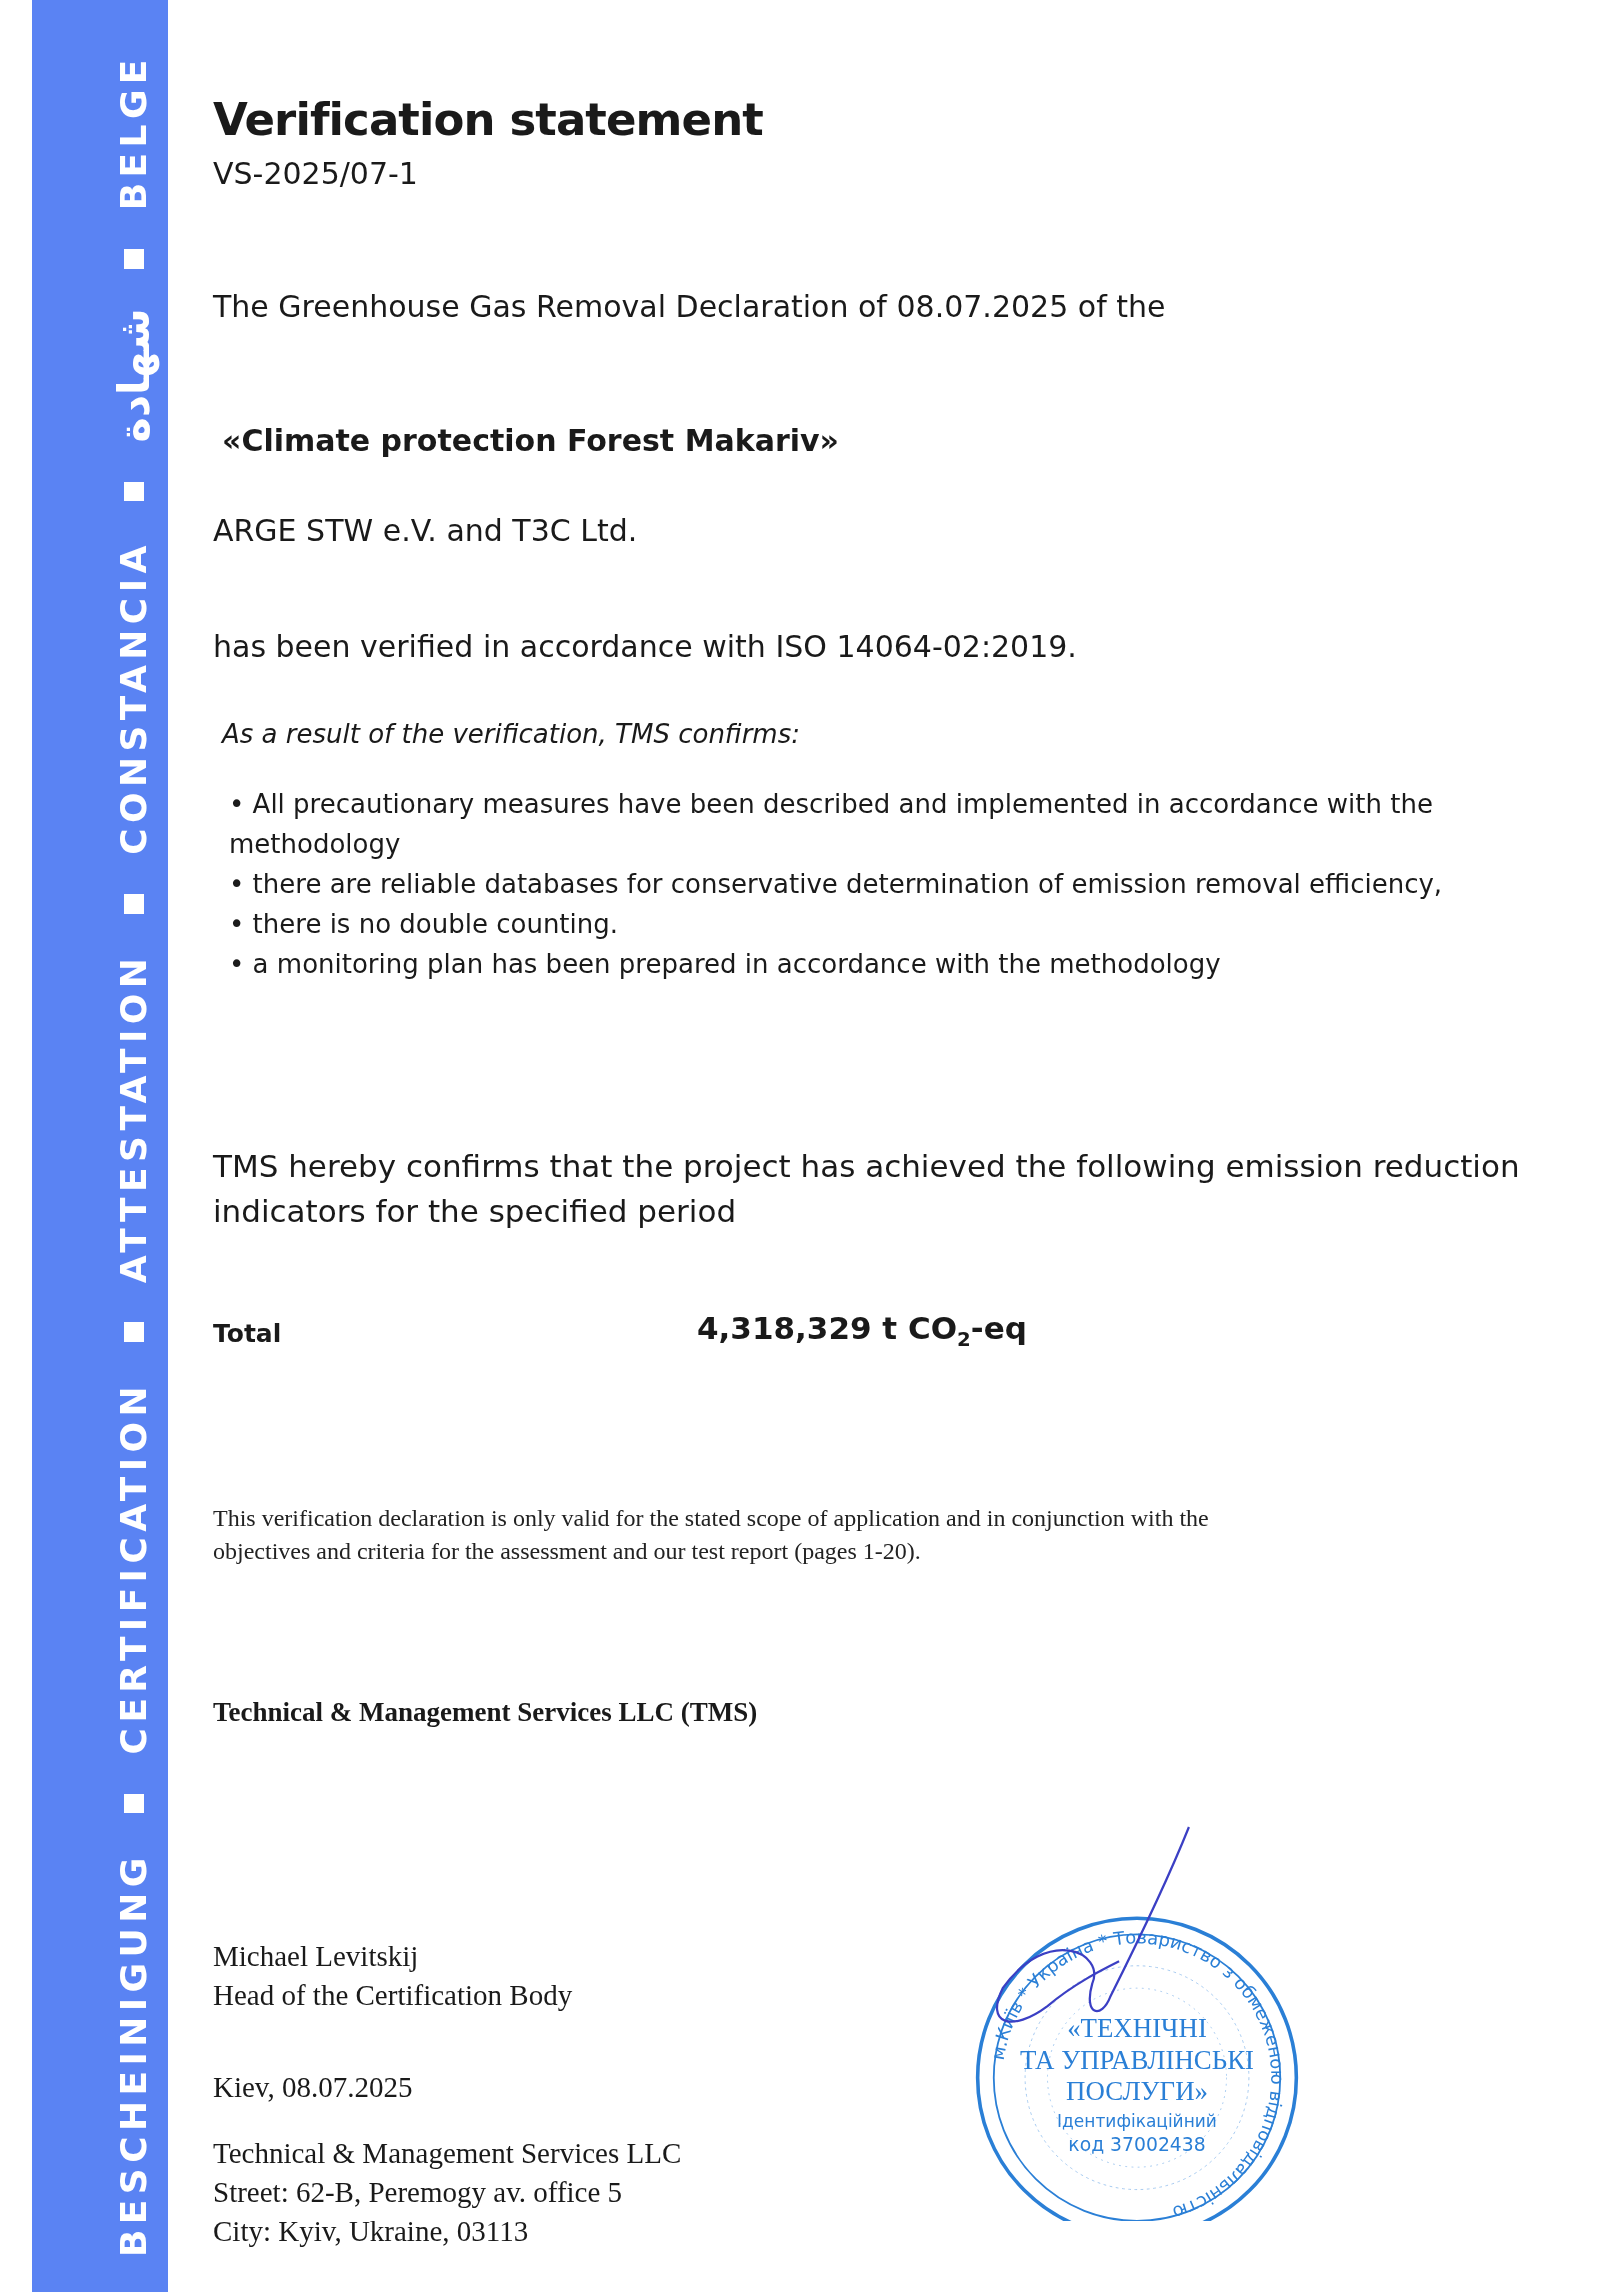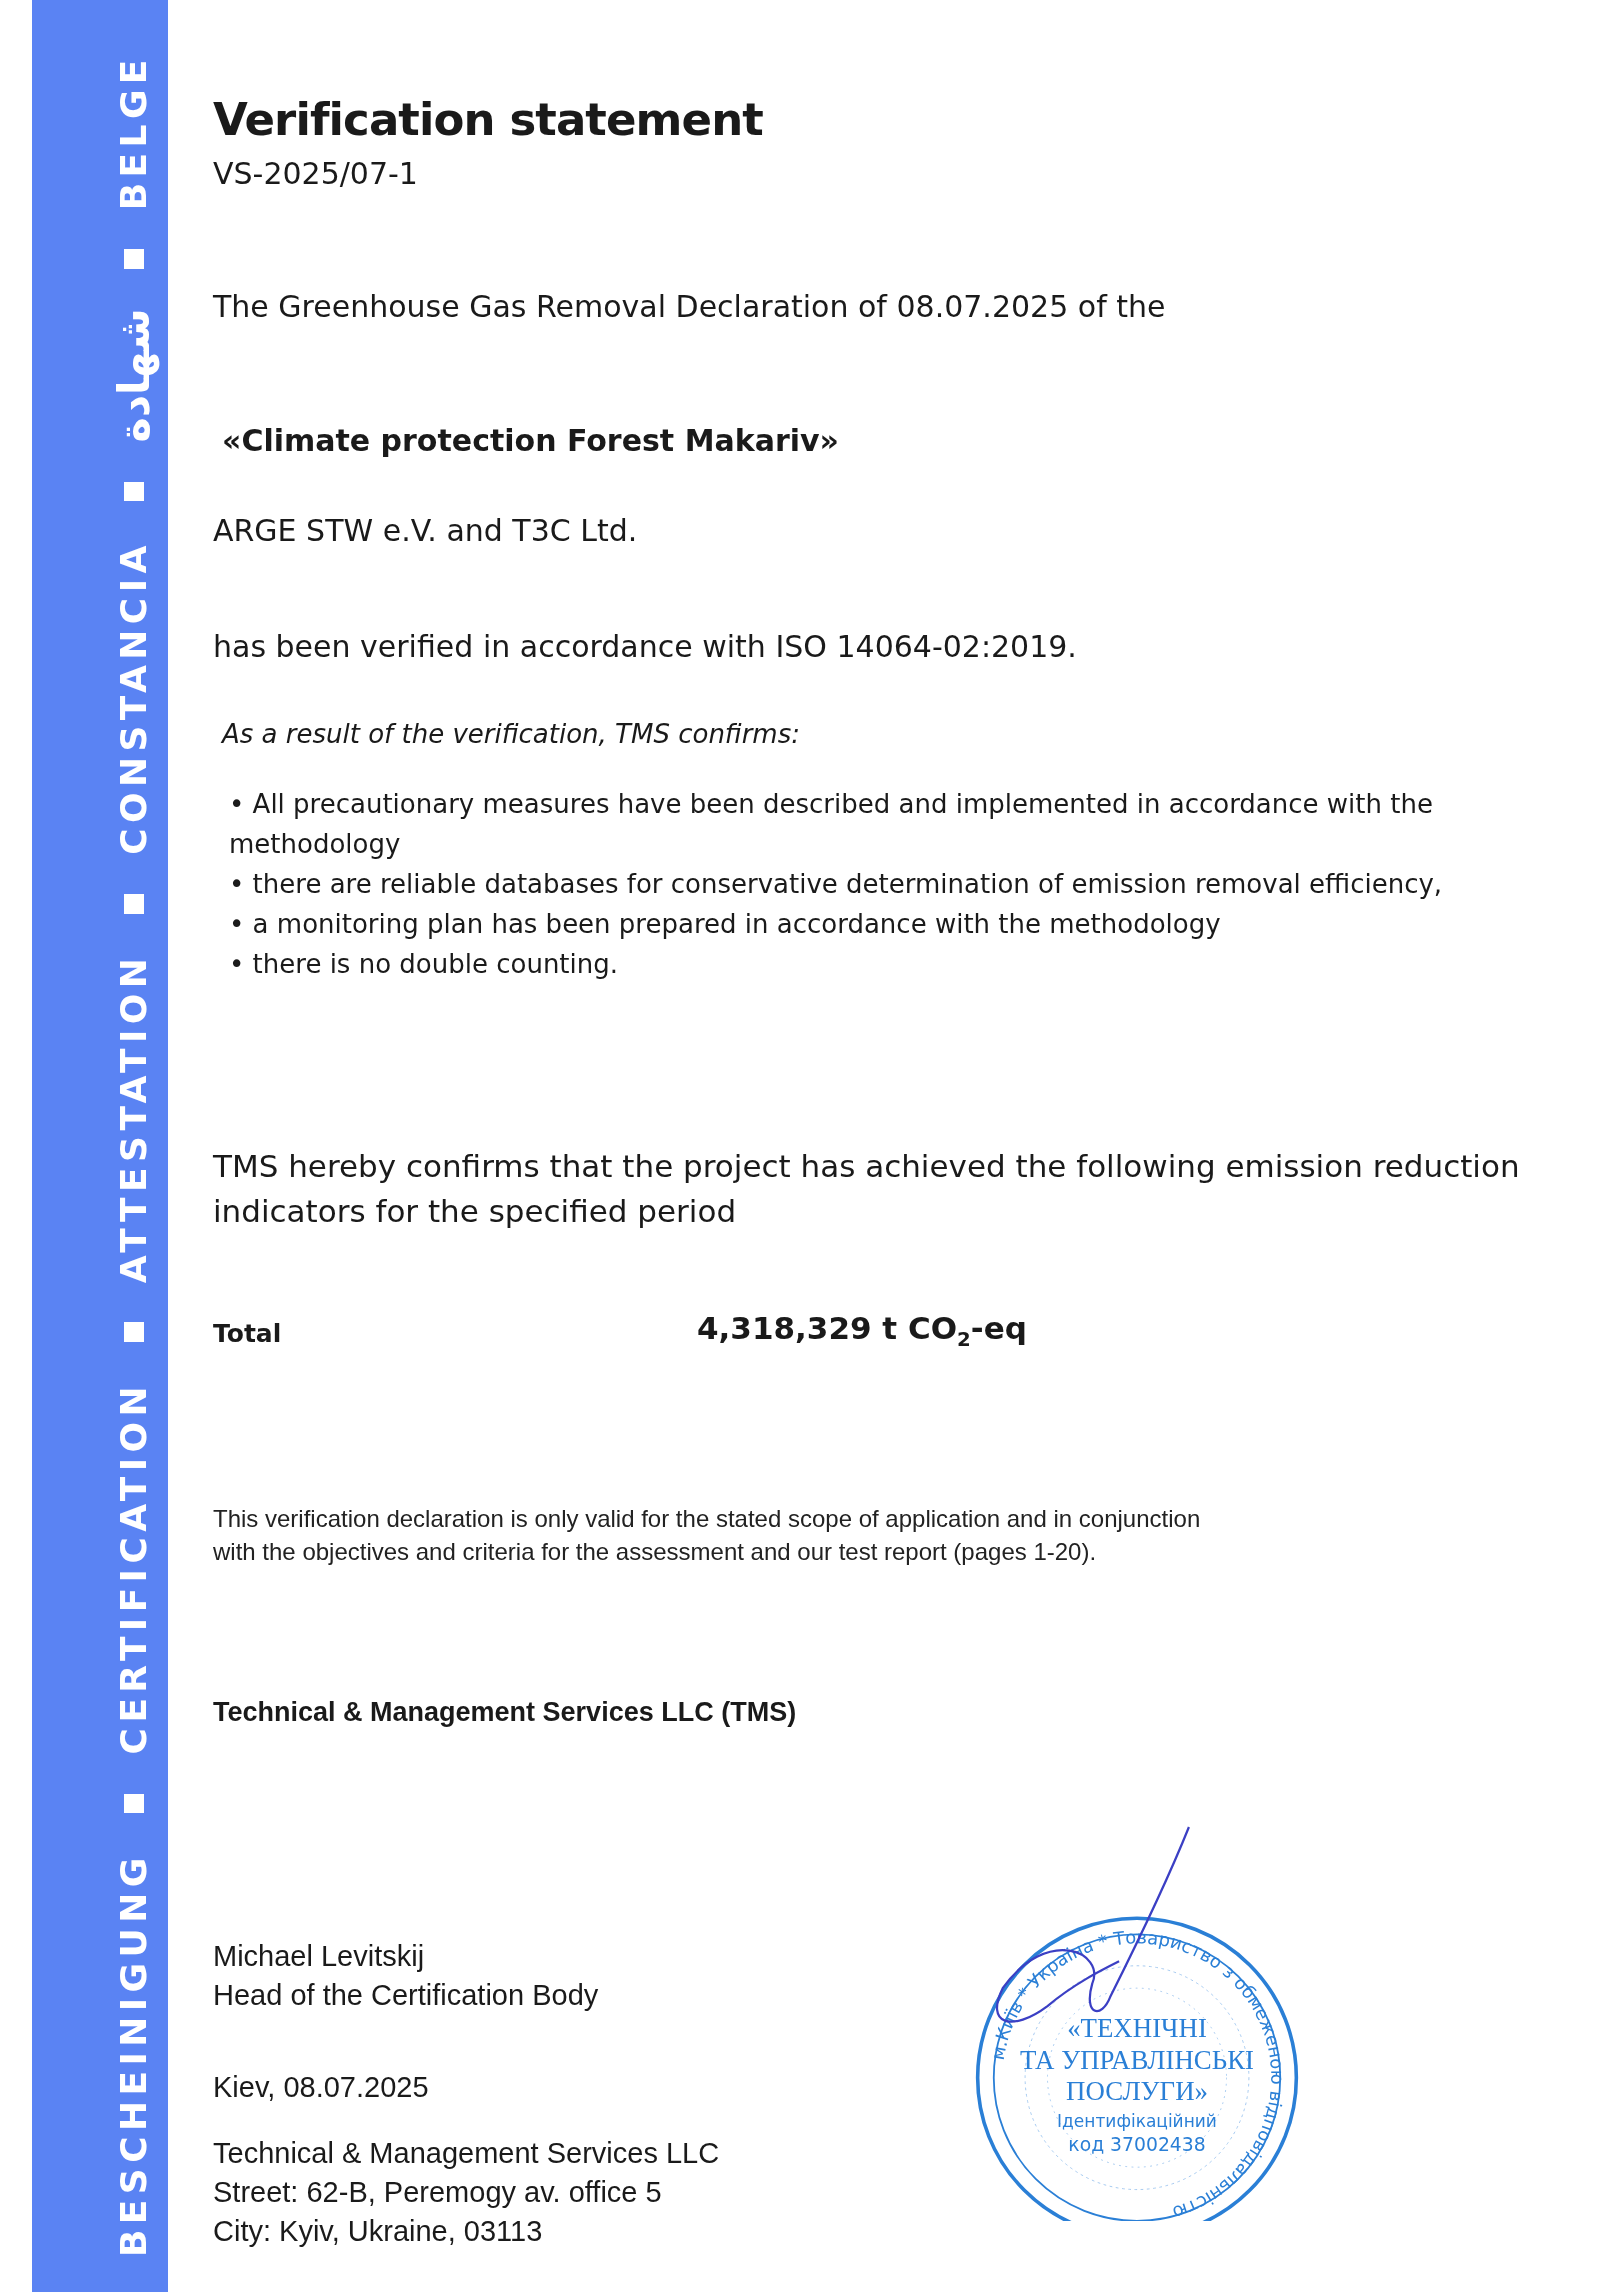--- a/index.html
+++ b/index.html
@@ -12,21 +12,21 @@
     position: absolute; left: 68px; top: 2257px;
     transform-origin: 0 0; transform: rotate(-90deg);
     white-space: nowrap; color: #ffffff;
     font-family: "DejaVu Sans", sans-serif; font-weight: bold;
     font-size: 36px; letter-spacing: 5.4px; line-height: 68px; height: 68px;
     display: flex; align-items: center; width: 2203px; justify-content: space-between;
   }
   .sq { display: inline-block; width: 19.7px; height: 19.7px; background: #ffffff; }
   .arabic { font-family: "DejaVu Sans", sans-serif; font-size: 43px; letter-spacing: 0; }
   .content { position: absolute; left: 202px; top: 0; width: 1397px; }
-  .sans { font-family: Liberation Sans, sans-serif; }
+  .sans { font-family: Liberation Serif, serif; }
   .calibri { font-family: "DejaVu Sans", sans-serif; }
   .abs { position: absolute; left: 0; margin: 11px; white-space: nowrap; }
   .title { top: 82px; font-size: 45px; font-weight: bold; letter-spacing: -0.9px; }
   .doc-id { top: 145px; font-size: 30px; }
   .intro { top: 278px; font-size: 30px; }
   .project { top: 412px; left: 9px; font-size: 30px; font-weight: bold; }
   .orgs { top: 502px; font-size: 30px; }
   .iso { top: 618px; font-size: 30px; }
   .result { top: 708px; left: 9px; font-size: 26px; font-style: italic; }
   .bullets { position: absolute; left: 27px; top: 784px; width: 1370px; font-size: 26px; line-height: 40px; }
@@ -66,22 +66,22 @@
 
   <div class="abs calibri intro">The Greenhouse Gas Removal Declaration of 08.07.2025 of the</div>
   <div class="abs calibri project">«Climate protection Forest Makariv»</div>
   <div class="abs calibri orgs">ARGE STW e.V. and T3C Ltd.</div>
   <div class="abs calibri iso">has been verified in accordance with ISO 14064-02:2019.</div>
   <div class="abs calibri result">As a result of the verification, TMS confirms:</div>
 
   <div class="bullets calibri">
     <div>• All precautionary measures have been described and implemented in accordance with the methodology</div>
     <div>• there are reliable databases for conservative determination of emission removal efficiency,</div>
+    <div>• there is no double counting.</div>
     <div>• a monitoring plan has been prepared in accordance with the methodology</div>
-    <div>• there is no double counting.</div>
   </div>
 
   <div class="abs calibri confirm">TMS hereby confirms that the project has achieved the following emission reduction indicators for the specified period</div>
 
   <div class="abs calibri total-label">Total</div>
   <div class="abs calibri total-value"><span>4,318,329 t CO</span><sub style="font-size:19.7px">2</sub><span>-eq</span></div>
 
   <div class="abs sans disclaimer">This verification declaration is only valid for the stated scope of application and in conjunction with the objectives and criteria for the assessment and our test report (pages 1-20).</div>
 
   <div class="abs sans company">

